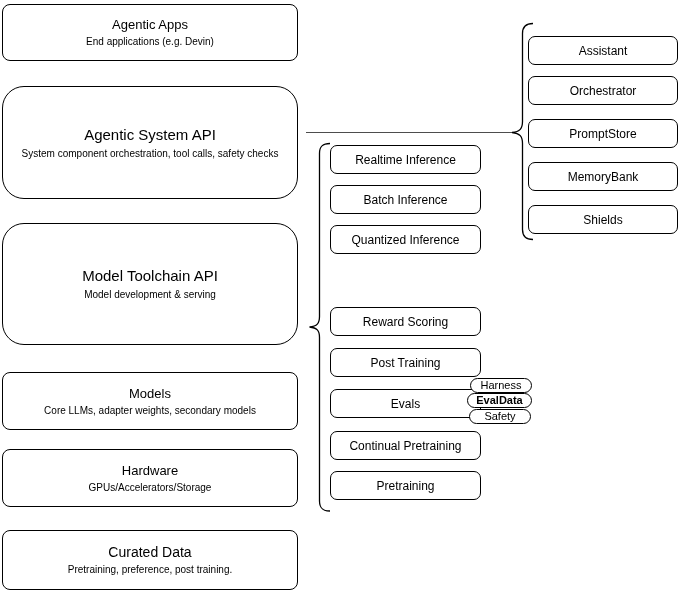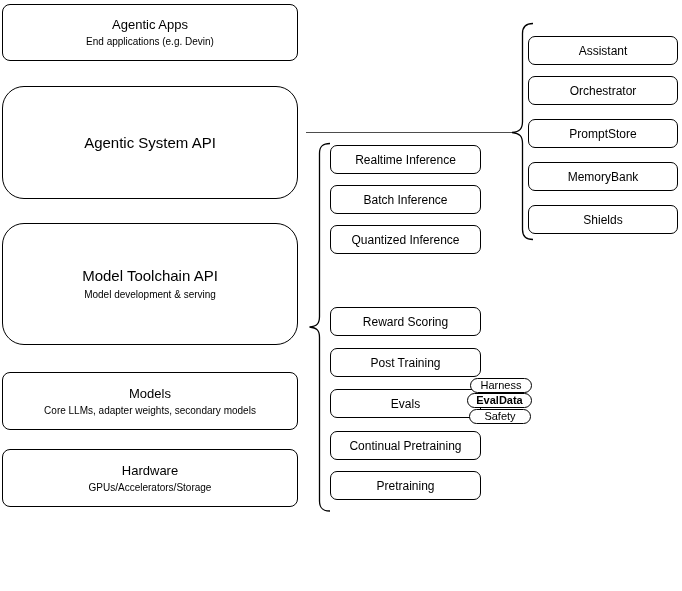--- a/index.html
+++ b/index.html
@@ -58,37 +58,42 @@
              C319.5,508 322.5,511 330,511" fill="none" stroke="#000" stroke-width="1.3"></path>
   </svg>
 
   <div class="box lbox" style="top:4px;height:57px;">
     <div class="btitle">Agentic Apps</div>
     <div class="bsub">End applications (e.g. Devin)</div>
   </div>
 
   <div class="box lbox bigr" style="top:86px;height:113px;">
     <div class="btitle lg">Agentic System API</div>
+    <div class="bsub">System component orchestration, tool calls, safety checks</div>
   </div>
 
   <div class="box lbox bigr" style="top:223px;height:122px;">
     <div class="btitle lg">Model Toolchain API</div>
     <div class="bsub">Model development &amp; serving</div>
   </div>
 
   <div class="box lbox" style="top:449px;height:58px;">
     <div class="btitle">Hardware</div>
     <div class="bsub">GPUs/Accelerators/Storage</div>
   </div>
 
   <div class="box lbox" style="top:372px;height:58px;">
     <div class="btitle">Models</div>
     <div class="bsub">Core LLMs, adapter weights, secondary models</div>
   </div>
 
+  <div class="box lbox" style="top:530px;height:60px;">
+    <div class="btitle md">Curated Data</div>
+    <div class="bsub">Pretraining, preference, post training.</div>
+  </div>
 
   <div class="mbox" style="top:145px;justify-content:center;">
     <span>Realtime Inference</span>
   </div>
   <div class="mbox" style="top:185px;">
     <span>Batch Inference</span>
   </div>
   <div class="mbox" style="top:225px;">
     <span>Quantized Inference</span>
   </div>

